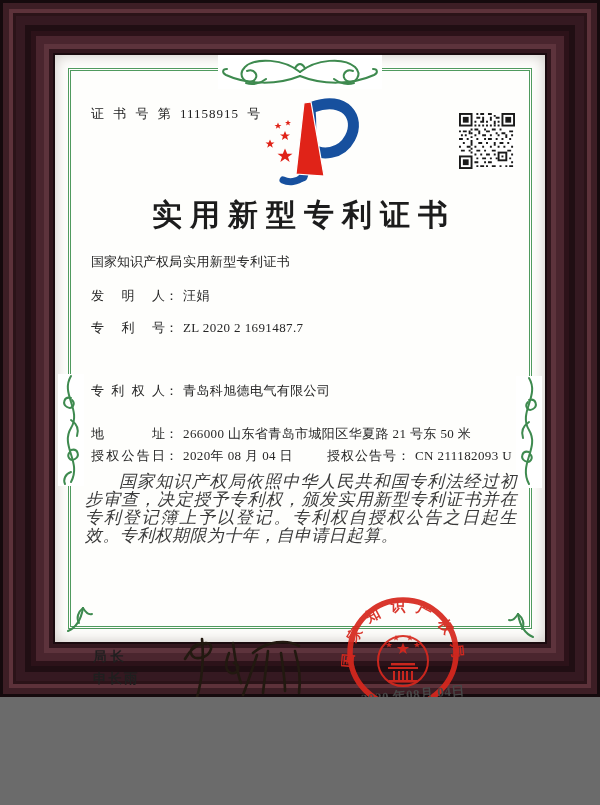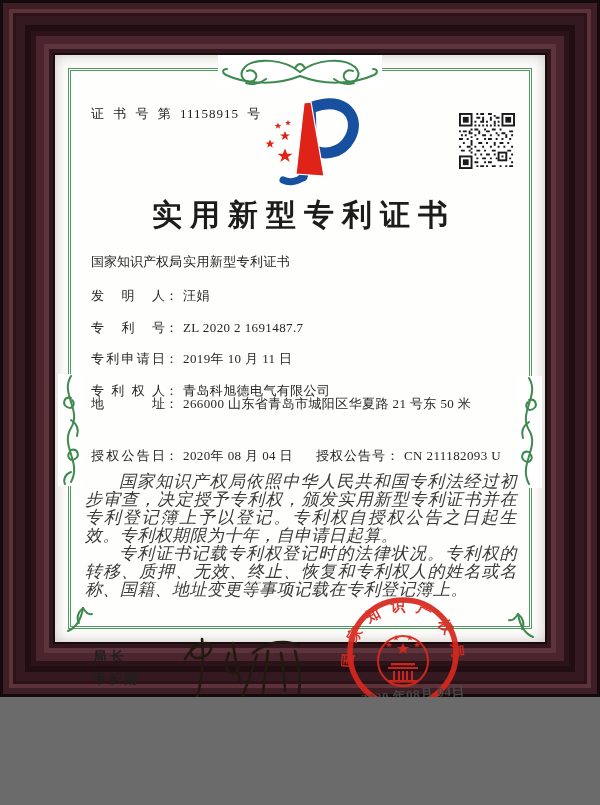--- a/index.html
+++ b/index.html
@@ -30,21 +30,21 @@
   .cert-no{position:absolute;left:20px;top:34px;font-size:13px;color:#222;
     letter-spacing:1px;word-spacing:4px;}
   .logo{position:absolute;left:176px;top:22px;}
   .qr{position:absolute;left:388px;top:42px;}
   .title{position:absolute;left:0;right:0;top:112px;margin:12px;text-align:center;
     font-size:30px;font-weight:700;color:#1c1c1c;letter-spacing:8px;text-indent:8px;}
   .row{position:absolute;left:20px;right:8px;font-size:13px;color:#262626;white-space:nowrap;}
   .flabel{display:inline-block;width:74px;text-align:justify;text-align-last:justify;color:#262626;}
   .colon{margin-right:5px;}
   .fvalue{letter-spacing:.4px;}
-  .pair2{margin-left:23px;}
+  .pair2{margin-left:34px;}
   .pair2 .flabel2{letter-spacing:1px;}
   .body-text{position:absolute;left:14px;right:12px;top:402px;font-size:17px;
     line-height:18px;color:#3a3a3a;font-style:italic;letter-spacing:.4px;}
   .body-text p{margin:0;text-indent:2em;text-align:justify;}
   .signer{position:absolute;left:22px;top:577px;font-family:"Liberation Sans",sans-serif;
     font-size:13.5px;font-weight:600;color:#1f1f1f;}
   .signer .t{letter-spacing:4px;margin-bottom:4px;}
   .signer .n{letter-spacing:2px;}
   .signature{position:absolute;left:100px;top:560px;}
   .seal{position:absolute;left:270px;top:520px;opacity:.93;}
@@ -164,36 +164,32 @@
 
       <div class="row" style="top:182px">
         <span class="flabel">国家知识产权局</span><span class="colon">：</span><span class="fvalue">实用新型专利证书</span>
       </div>
       <div class="row" style="top:216px">
         <span class="flabel">发明人</span><span class="colon">：</span><span class="fvalue">汪娟</span>
       </div>
       <div class="row" style="top:248px">
         <span class="flabel">专利号</span><span class="colon">：</span><span class="fvalue">ZL 2020 2 1691487.7</span>
       </div>
-      <div class="row" style="top:279px">
-        <span class="flabel">专利申请日</span><span class="colon">：</span><span class="fvalue">2019年 10 月 11 日</span>
-      </div>
       <div class="row" style="top:311px">
         <span class="flabel">专利权人</span><span class="colon">：</span><span class="fvalue">青岛科旭德电气有限公司</span>
       </div>
-      <div class="row" style="top:324px">
+      <div class="row" style="top:354px">
         <span class="flabel">地址</span><span class="colon">：</span><span class="fvalue">266000 山东省青岛市城阳区华夏路 21 号东 50 米</span>
       </div>
       <div class="row" style="top:376px">
         <span class="flabel">授权公告日</span><span class="colon">：</span><span class="fvalue">2020年 08 月 04 日</span><span class="pair2"><span class="flabel2">授权公告号</span><span class="colon">：</span><span class="fvalue">CN 211182093 U</span></span>
       </div>
 
       <div class="body-text">
         <p>国家知识产权局依照中华人民共和国专利法经过初步审查，决定授予专利权，颁发实用新型专利证书并在专利登记簿上予以登记。专利权自授权公告之日起生效。专利权期限为十年，自申请日起算。</p>
-        <p>专利证书记载专利权登记时的法律状况。专利权的转移、质押、无效、终止、恢复和专利权人的姓名或名称、国籍、地址变更等事项记载在专利登记簿上。</p>
       </div>
 
       <div class="signer">
         <div class="t">局长</div>
         <div class="n">申长雨</div>
       </div>
 
       <svg class="signature" width="140" height="74" viewBox="0 0 140 74">
         <g fill="none" stroke="#221910" stroke-width="2.6" stroke-linecap="round">
           <path d="M14 28 C24 10 42 8 40 18 C38 27 22 31 20 22 C19 15 29 11 35 13"></path>

